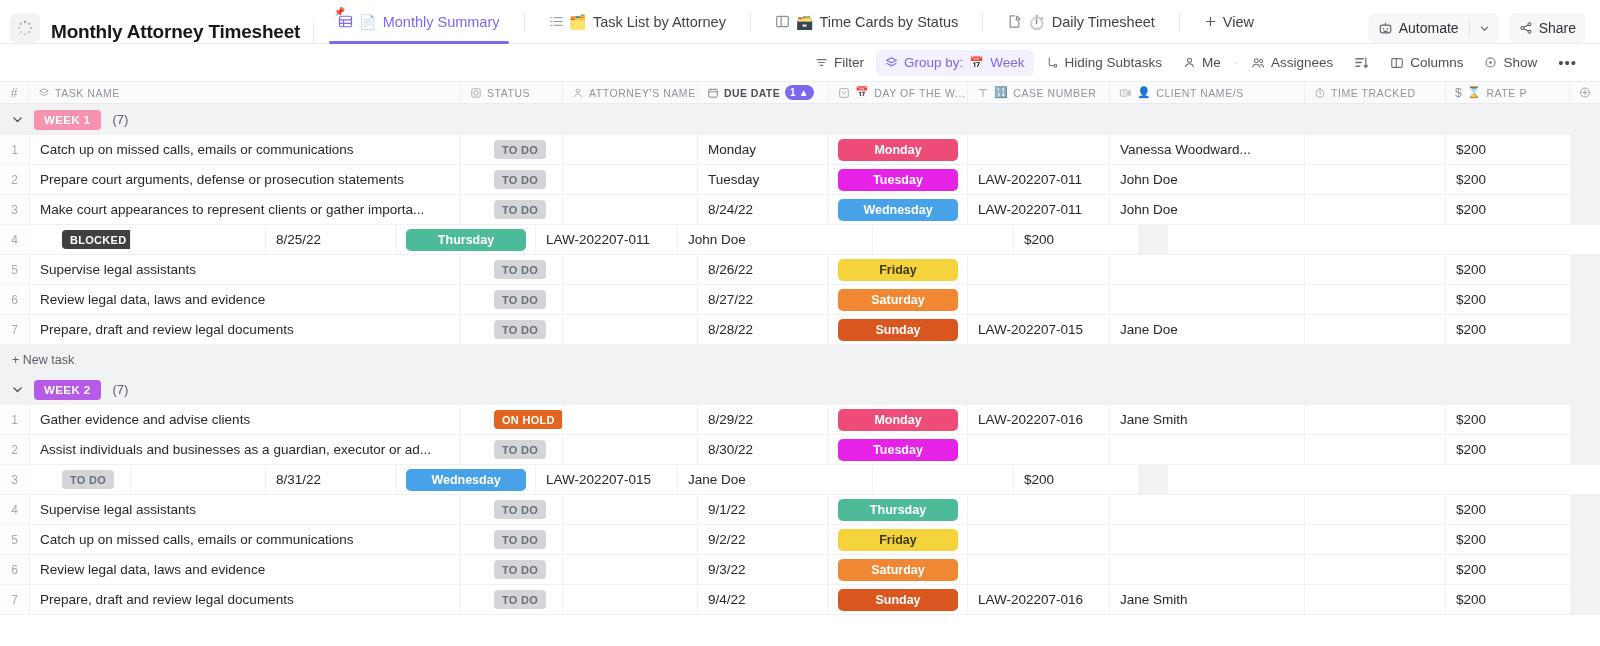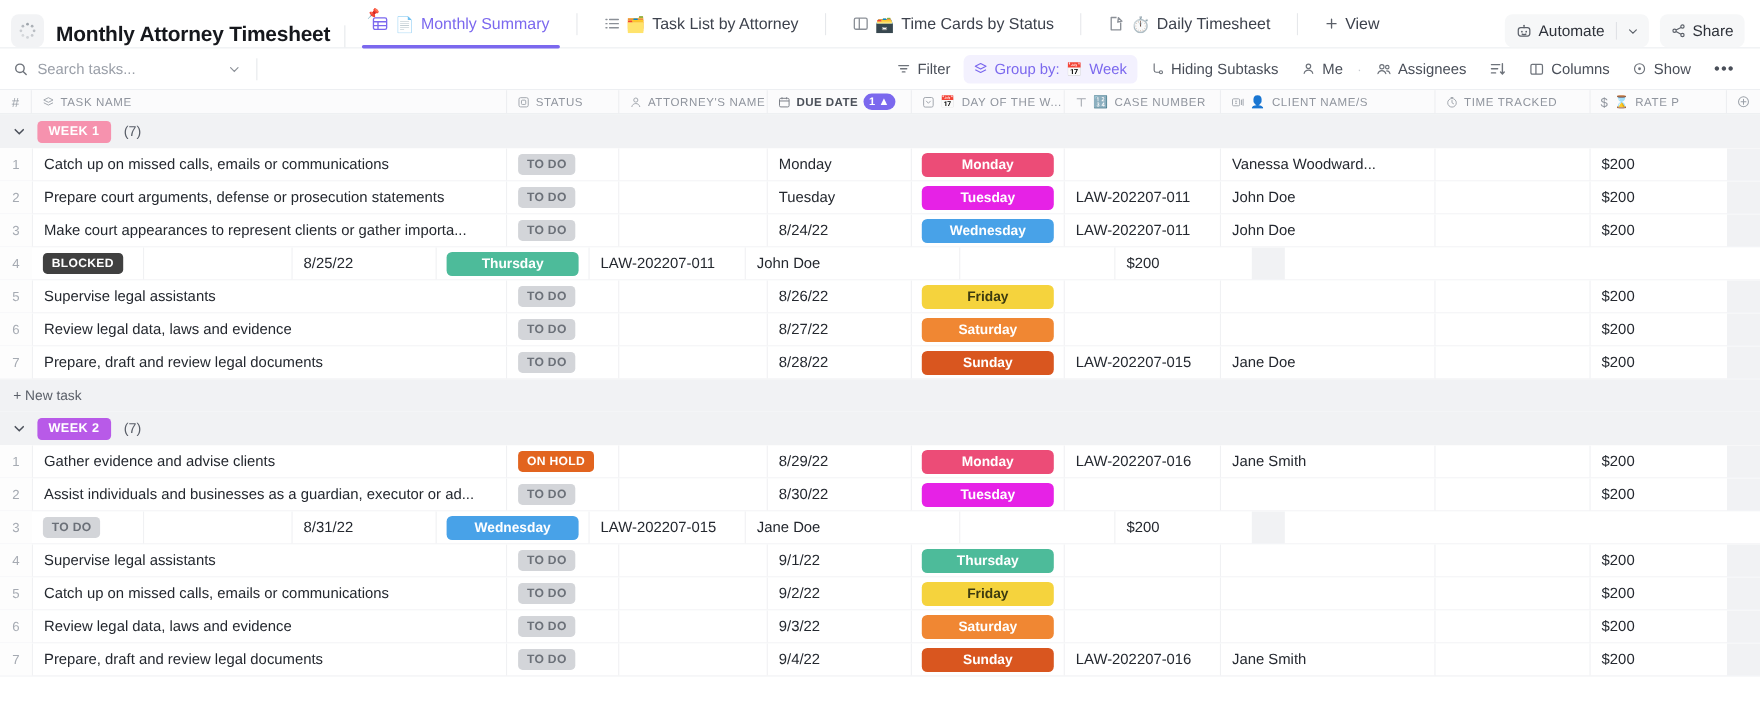--- a/index.html
+++ b/index.html
@@ -242,20 +242,21 @@
   
   .status-badge {
     display: inline-flex; align-items: center; justify-content: center;
     height: 19px;
     padding: 0 8px;
     border-radius: 4px;
     font-size: 11px;
     font-weight: 700;
     letter-spacing: 0.3px;
     text-transform: uppercase;
+    margin-left: 23px;
   }
   .day-badge {
     display: inline-flex; align-items: center; justify-content: center;
     width: 100%;
     height: 22px;
     border-radius: 5px;
     font-size: 12.5px;
     font-weight: 700;
   }
   .c-day.daycell { padding: 0 9px; }
@@ -390,35 +391,20 @@
             <path d="M10.5 4.5L5.3 7.2M5.3 8.8l5.2 2.7"></path>
           </svg>
         </span>
         <span>Share</span>
       </span>
     </div>
   </div>
 </div>
 
 <div class="toolbar">
-  <div class="search-wrap">
-    <span>
-      <svg width="14" height="14" viewBox="0 0 16 16" fill="none" stroke="#6e737b" stroke-width="1.45" stroke-linecap="round">
-        <circle cx="7" cy="7" r="4.4"></circle>
-          <path d="M10.3 10.3l3.2 3.2"></path>
-      </svg>
-    </span>
-    <input class="search-input" value="" placeholder="Search tasks..." style="">
-    <span>
-      <svg width="12" height="12" viewBox="0 0 16 16" fill="none" stroke="#8b9097" stroke-width="1.4" stroke-linecap="round">
-          <path d="M3.5 6l4.5 4.5L12.5 6"></path>
-        </svg>
-    </span>
-    <span class="vsep" style="margin:0 0 0 6px"></span>
-  </div>
 
   <div class="toolbar-right">
     <div class="tb-item">
       <span>
         <svg width="13" height="13" viewBox="0 0 16 16" stroke="#6e737b" stroke-width="1.4" stroke-linecap="round">
             <path d="M2.5 4.5h11M4.5 8h7M6.5 11.5h3"></path>
           </svg>
       </span>
       <span>Filter</span>
     </div>

